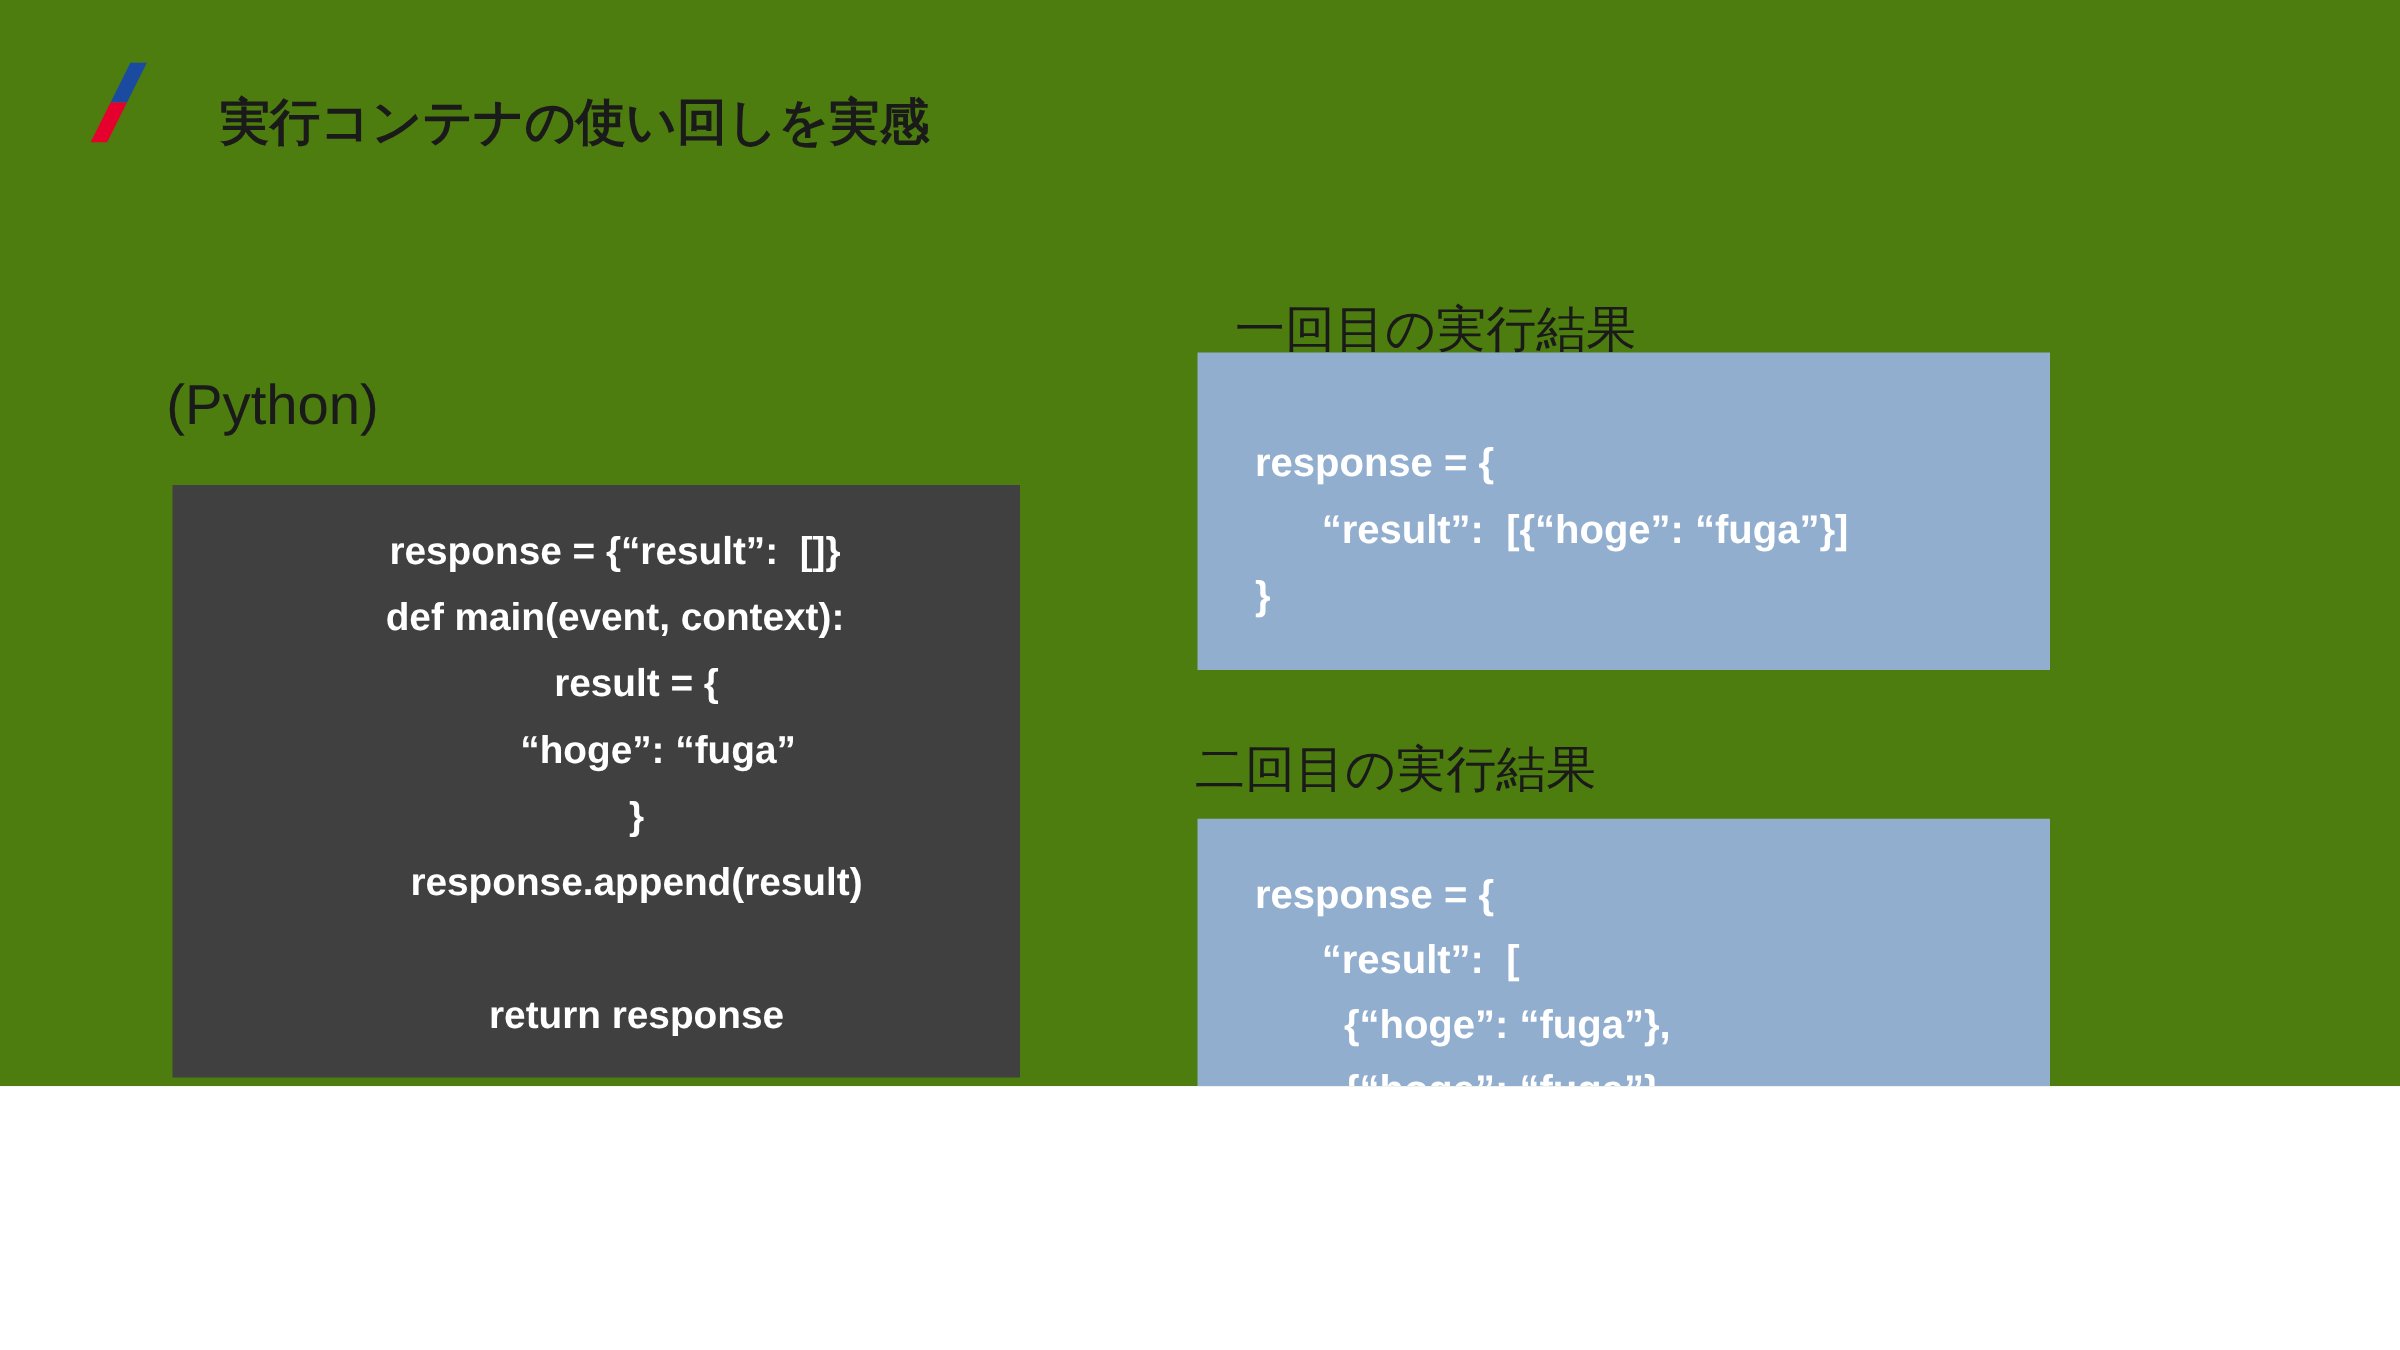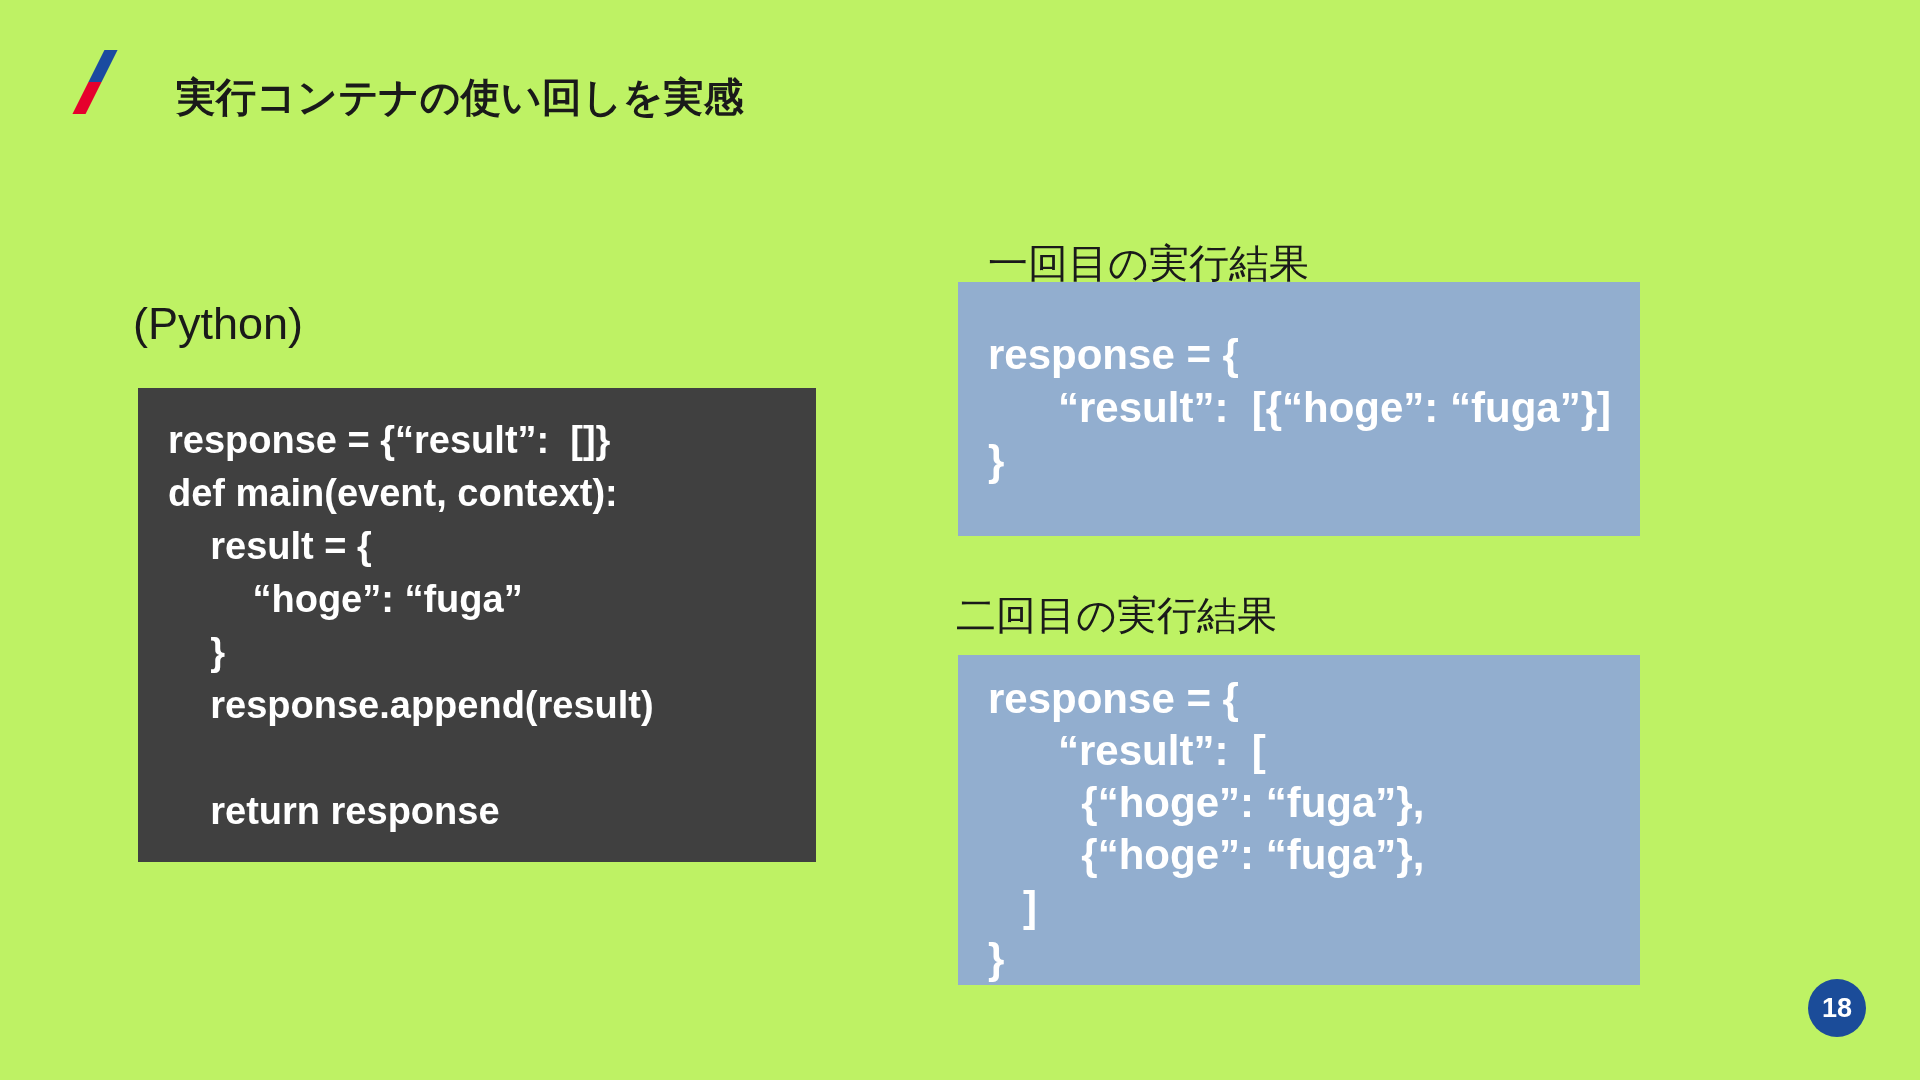--- a/index.html
+++ b/index.html
@@ -4,22 +4,22 @@
 <style>
   html, body {
     margin: 0;
     padding: 0;
     background: #ffffff;
     font-family: "Liberation Sans", sans-serif;
   }
   .slide {
     position: relative;
     width: 1920px;
-    height: 1080px;
-    background: #bef264;
+    height: 869px;
+    background: #4d7c0f;
     overflow: hidden;
   }
 
   
   .logo-slash {
     position: absolute;
     left: 70px;
     top: 50px;
     width: 50px;
     height: 64px;
@@ -63,25 +63,26 @@
     width: 678px;
     height: 474px;
     background: #404040;
     box-sizing: border-box;
     overflow: hidden;
   }
   .code-block pre {
     margin: 0;
     padding: 26px 0 0 30px;
     font-family: "Liberation Sans", sans-serif;
-    font-size: 38px;
+    font-size: 31px;
     font-weight: bold;
     line-height: 53px;
     color: #ffffff;
     white-space: pre;
+    text-align: center;
   }
 
   
   .run-label {
     position: absolute;
     margin: 0;
     font-size: 40px;
     font-weight: 400;
     color: #1a1a1a;
     white-space: nowrap;
@@ -93,23 +94,23 @@
     position: absolute;
     left: 958px;
     width: 682px;
     background: #92aecf;
     box-sizing: border-box;
     overflow: hidden;
   }
   .result-block.first  { top: 282px; height: 254px; }
   .result-block.second { top: 655px; height: 330px; }
   .result-block pre {
-    margin: 0;
+    margin: 16px;
     font-family: "Liberation Sans", sans-serif;
-    font-size: 42px;
+    font-size: 32px;
     font-weight: bold;
     color: #ffffff;
     white-space: pre;
   }
   .result-block.first pre  { padding: 46px 0 0 30px; line-height: 53px; }
   .result-block.second pre { padding: 18px 0 0 30px; line-height: 52px; }
 
   
   .page-badge {
     position: absolute;

